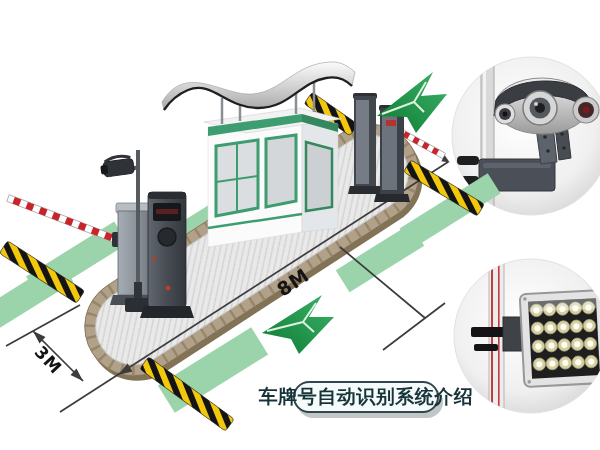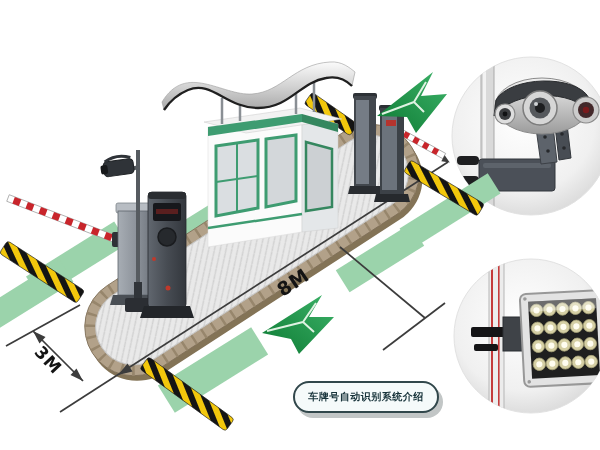--- a/index.html
+++ b/index.html
@@ -6,21 +6,21 @@
   #stage{position:relative;width:600px;height:450px;background:#ffffff;overflow:hidden;
          font-family:"Liberation Sans",sans-serif;}
   #scene-svg{position:absolute;left:0;top:0;}
   .dim-label{position:absolute;font-weight:bold;color:#141414;
              font-family:"DejaVu Sans","Liberation Sans",sans-serif;}
   #label-8m{left:276px;top:271px;font-size:19px;transform:rotate(-34deg);letter-spacing:1px;}
   #label-3m{left:33px;top:350px;font-size:17px;transform:rotate(47deg);letter-spacing:1px;}
   #title-badge{position:absolute;left:293px;top:381px;width:142px;height:28px;
                border:2.5px solid #31474b;border-radius:17px;background:#f5fafa;
                box-shadow:4px 5px 0 0 #c2c6c6;display:flex;align-items:center;justify-content:center;
-               font-size:10px;font-weight:bold;color:#17333a;letter-spacing:.5px;white-space:nowrap;}
+               font-size:19px;font-weight:bold;color:#17333a;letter-spacing:.5px;white-space:nowrap;}
 </style>
 </head>
 <body>
 
 <div id="stage">
 
 <svg id="scene-svg" width="600" height="450" viewBox="0 0 600 450">
   <defs>
     <radialGradient id="circGrad" cx="45%" cy="40%" r="65%">
       <stop offset="0" stop-color="#ffffff"></stop>

